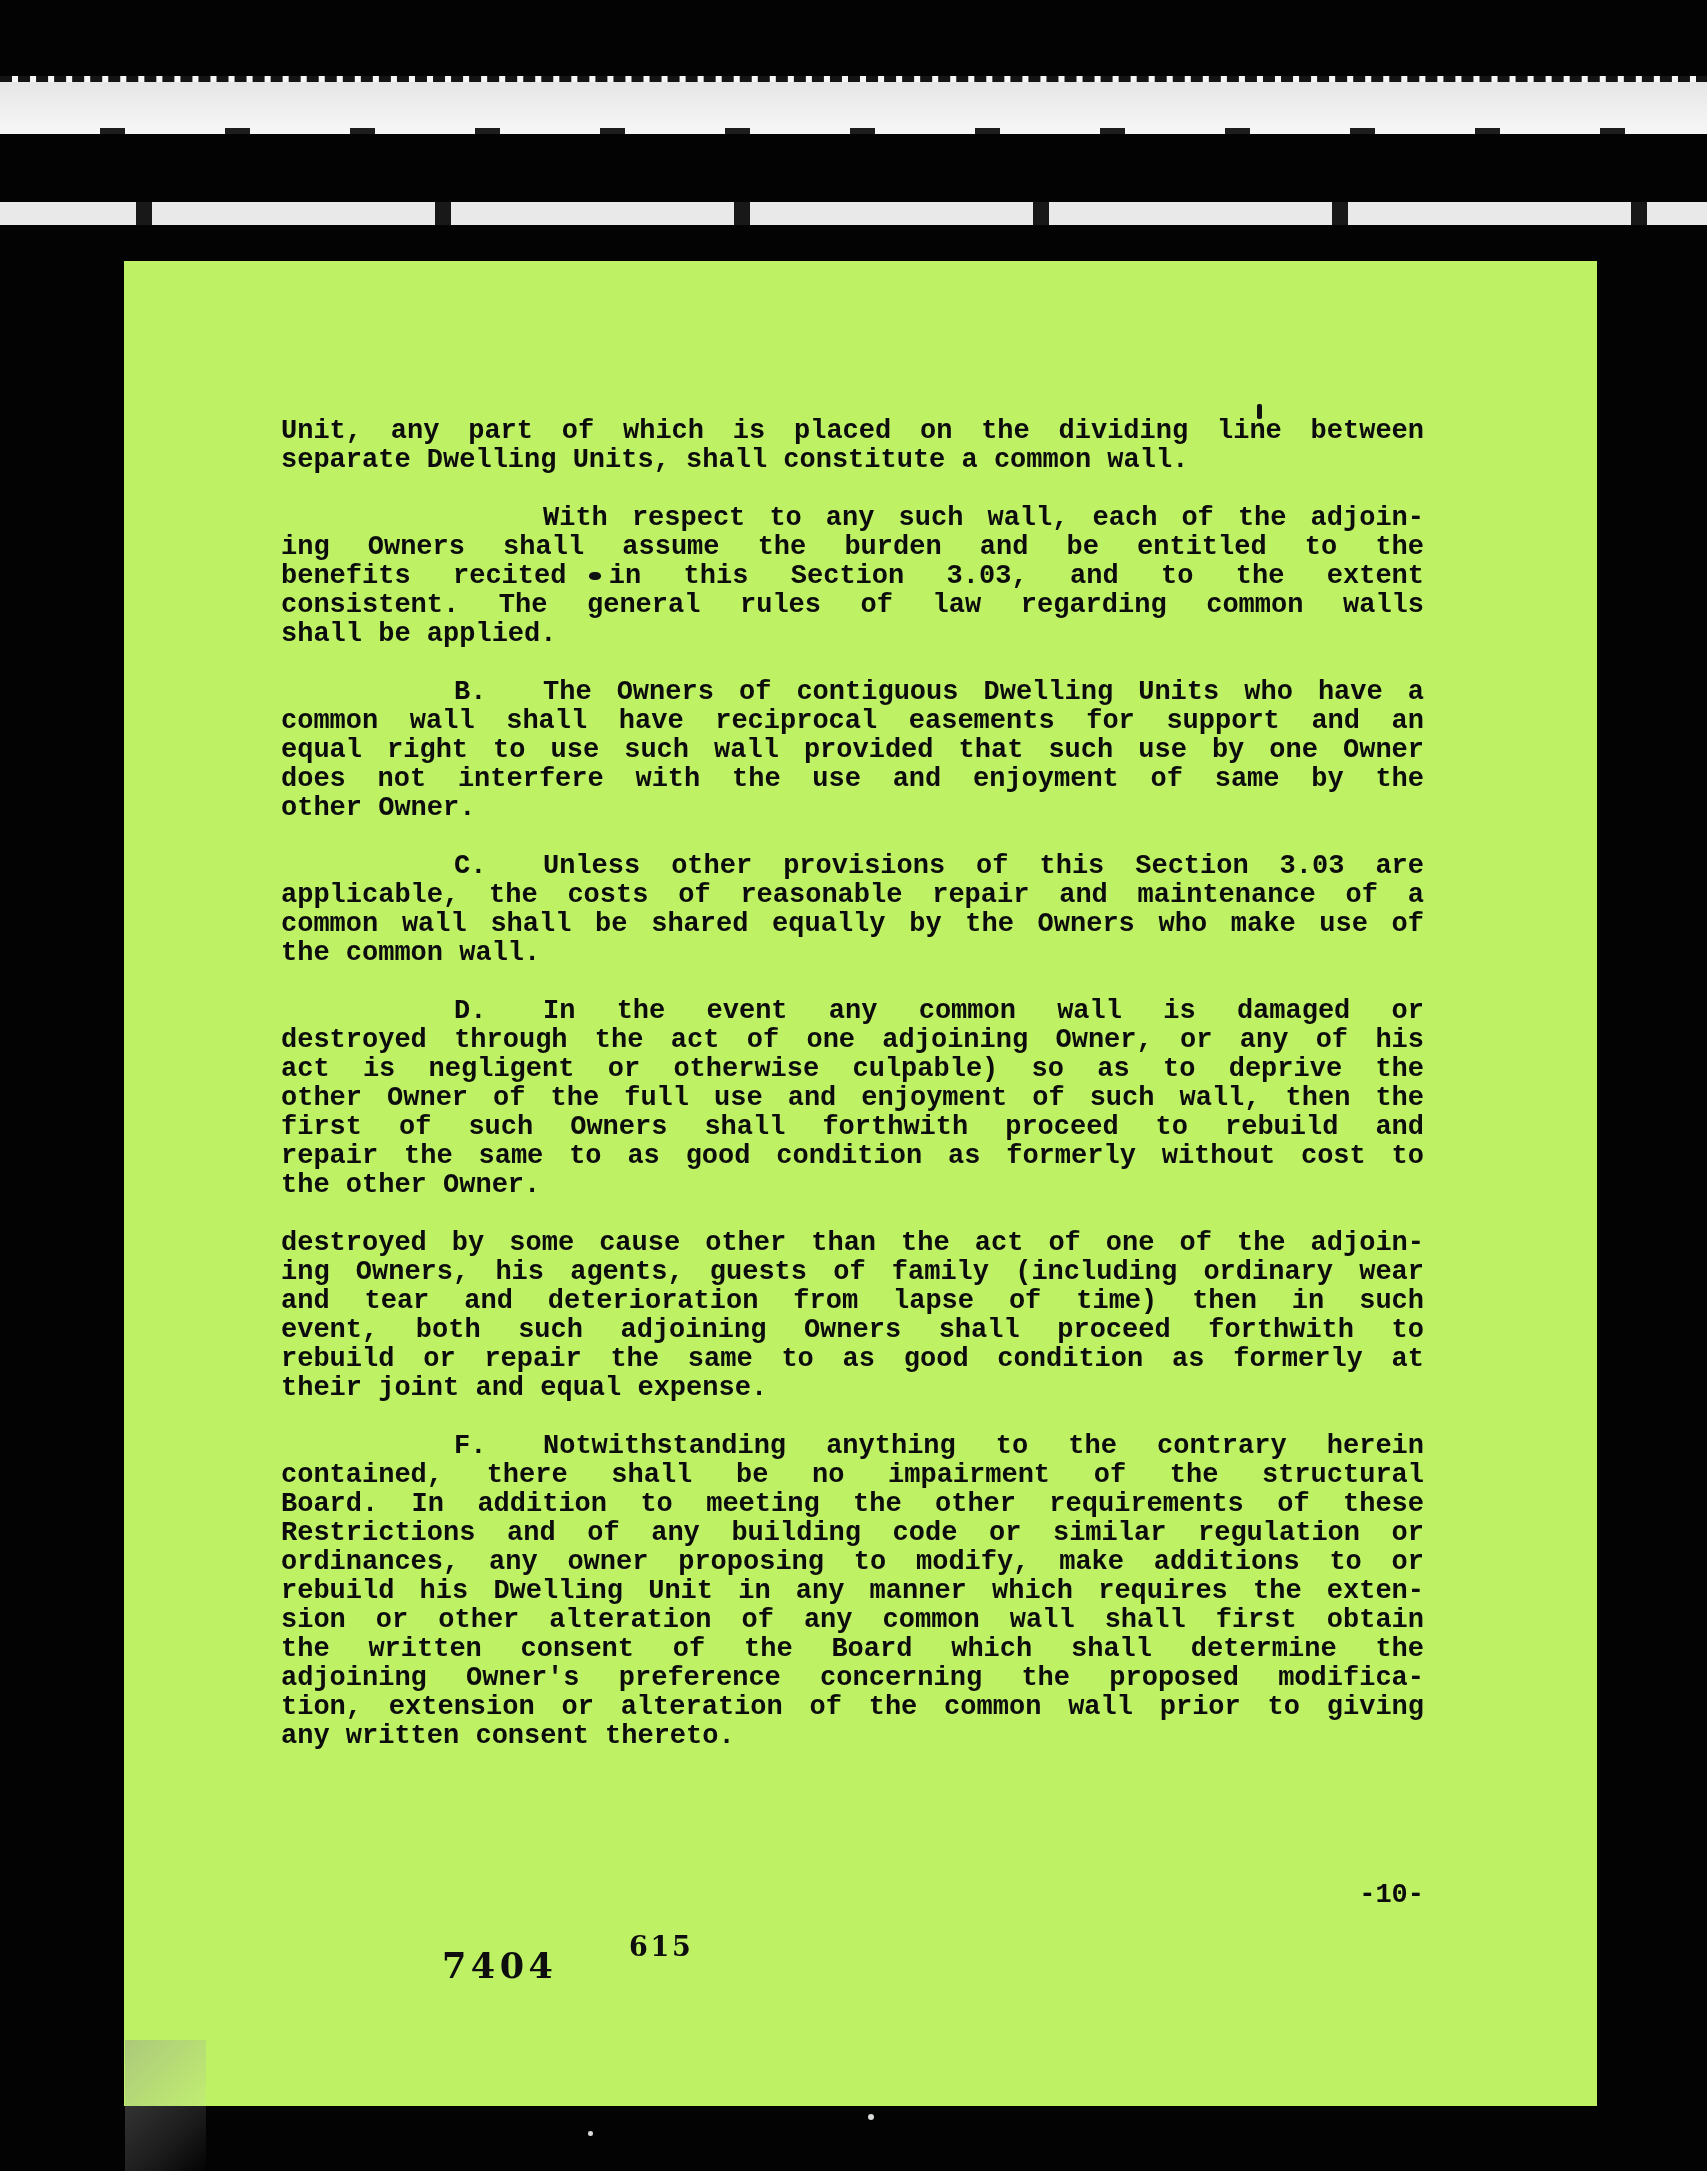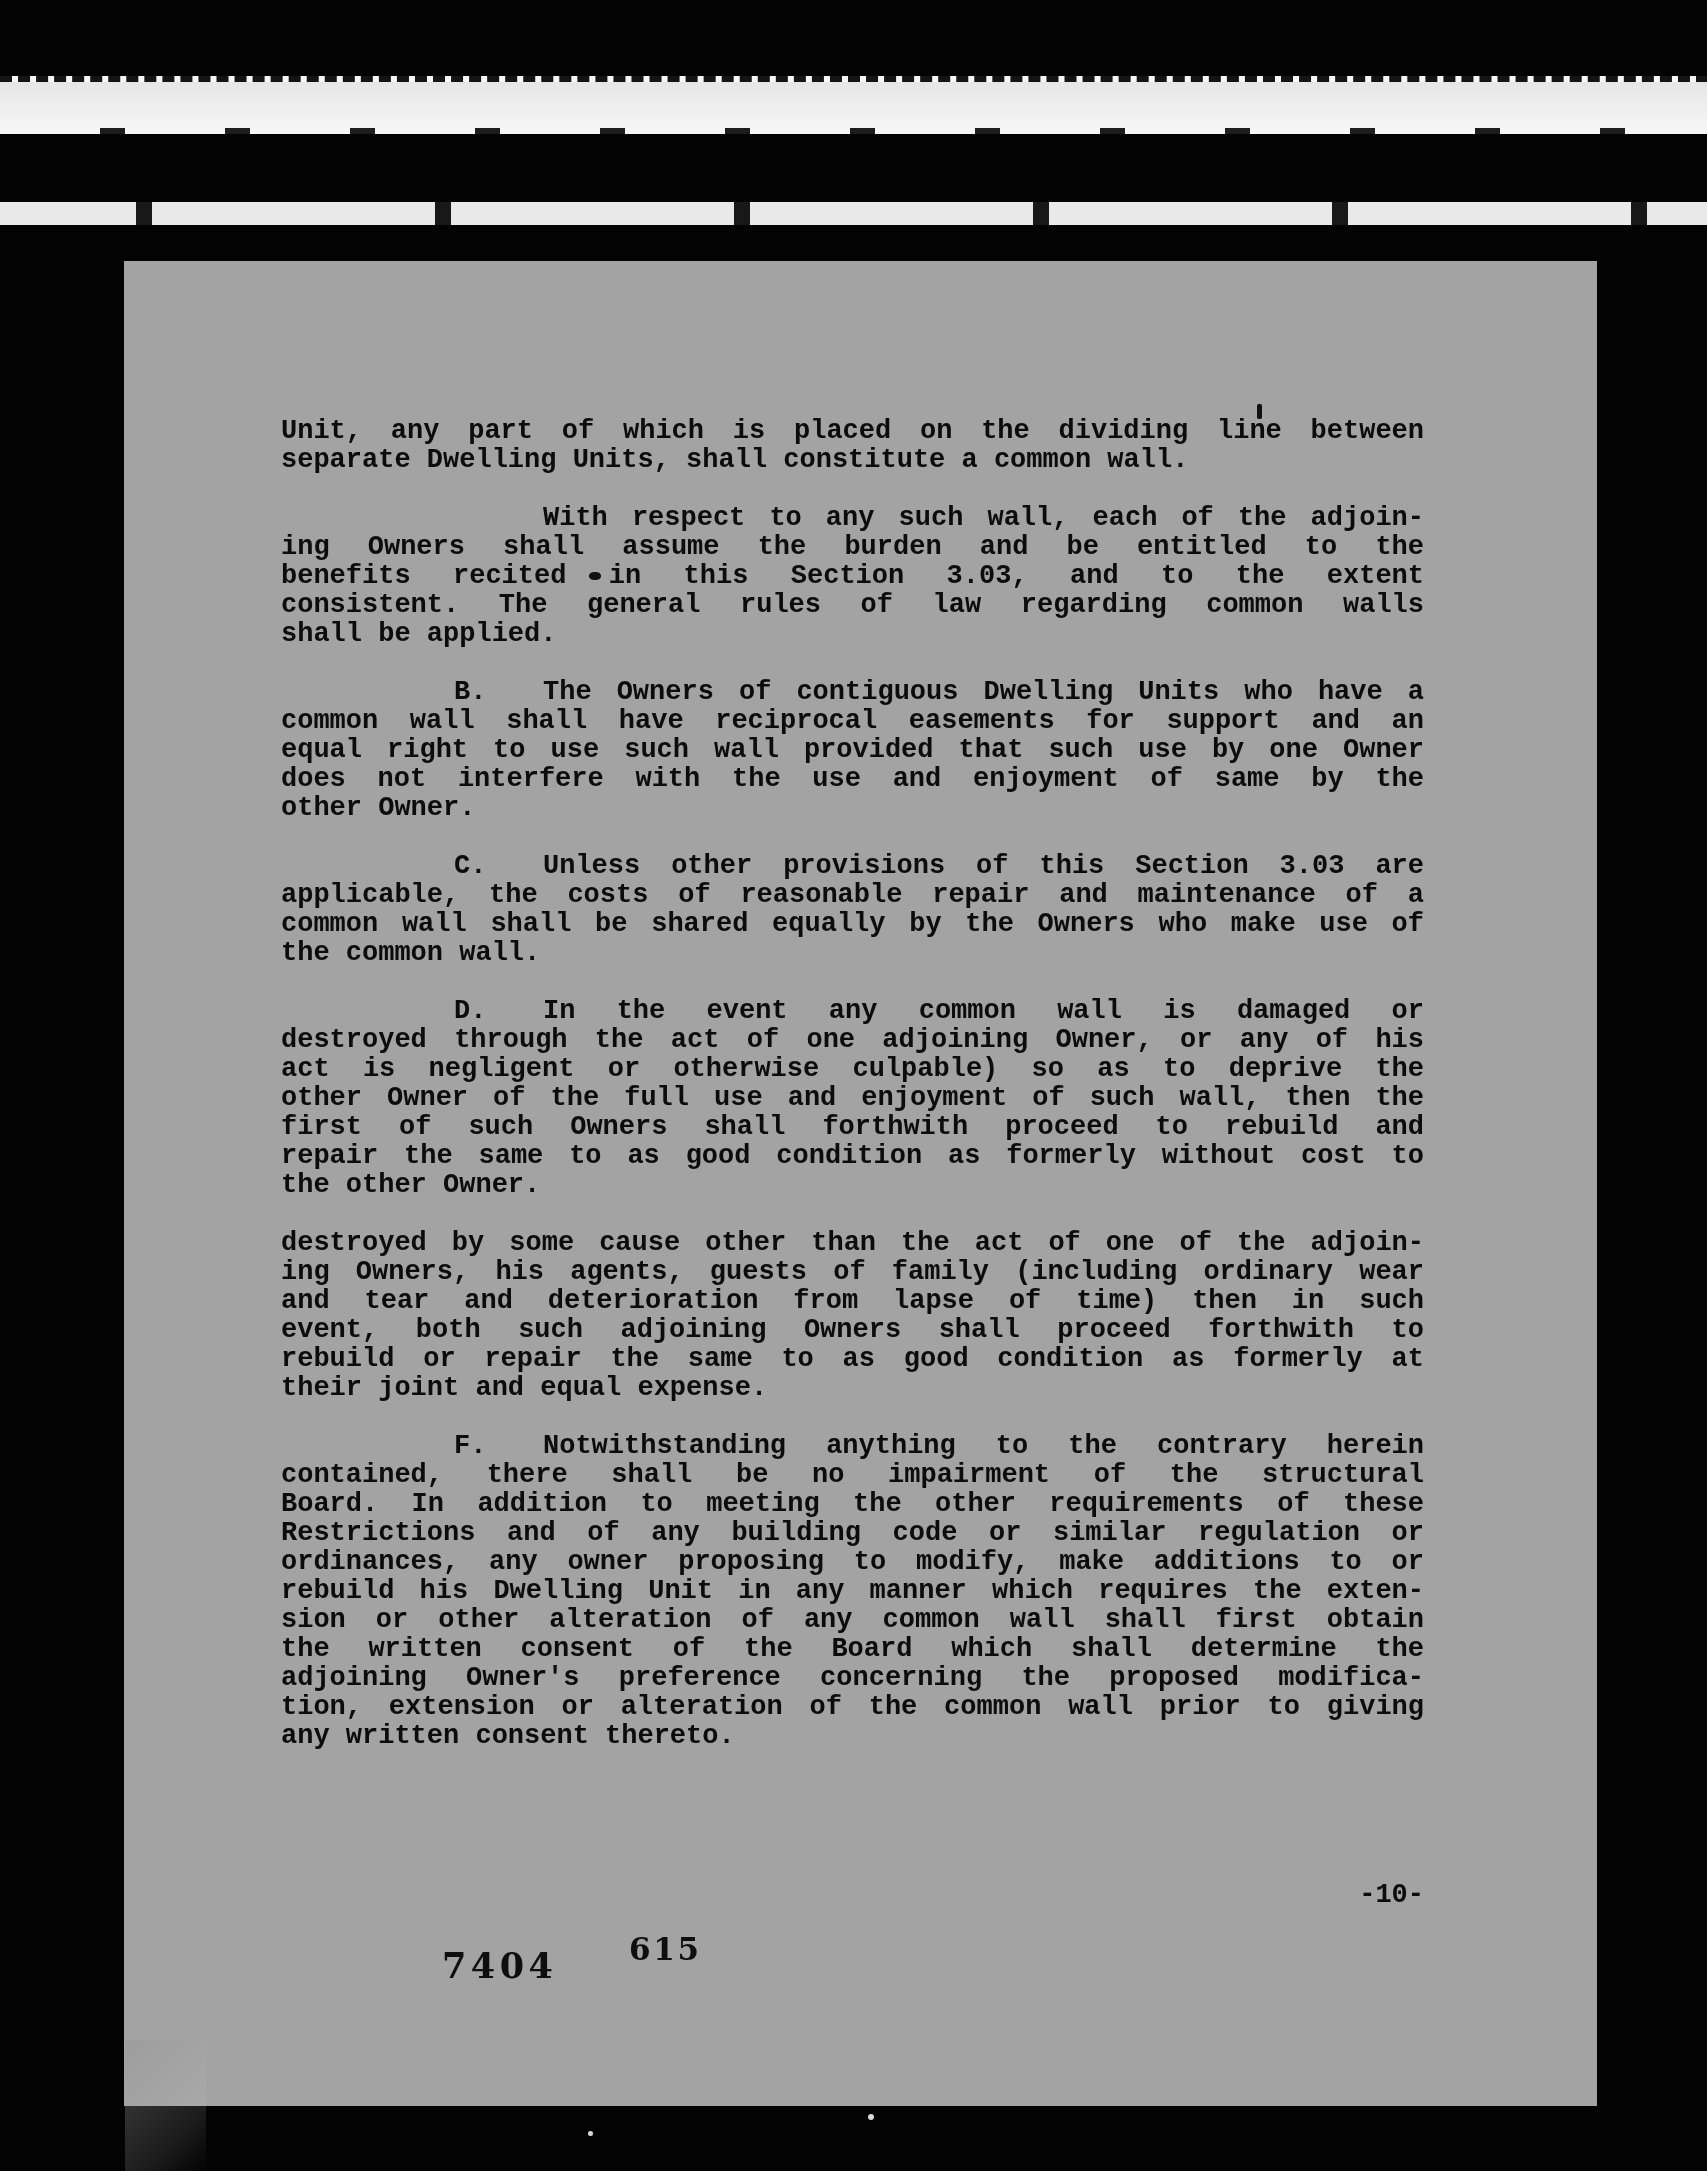--- a/index.html
+++ b/index.html
@@ -35,21 +35,21 @@
     position: absolute;
     left: 0; top: 202px;
     width: 1708px; height: 22.6px;
     background: repeating-linear-gradient(90deg, #e9e9e9 0 136px, #181818 136px 152px, #e9e9e9 152px 299px);
   }
   
   .page {
     position: absolute;
     left: 124px; top: 261px;
     width: 1473px; height: 1845px;
-    background: #a3a3a3;
+    background: #bef264;
   }
   .textblock {
     position: absolute;
     left: 157px; top: 156px;
     width: 1143px;
     font-size: 27px;
     font-weight: 700;
     color: #0c0c0c;
   }
   .para { margin: 0 0 29px 0; }
@@ -80,21 +80,21 @@
     font-weight: 700;
     color: #0c0c0c;
   }
   .stamp {
     position: absolute;
     font-family: "DejaVu Serif", serif;
     font-weight: 700;
     color: #0e0e0e;
   }
   .stamp-left  { left: 318px; top: 1684px; font-size: 35px; letter-spacing: 4.5px; }
-  .stamp-right { left: 505px; top: 1670px; font-size: 31px; letter-spacing: 2.7px; }
+  .stamp-right { left: 505px; top: 1670px; font-size: 27px; letter-spacing: 2.7px; }
   
   .speck {
     position: absolute;
     background: #111;
     border-radius: 45%;
   }
   .speck.apostrophe { left: 1133px; top: 143px; width: 4.5px; height: 15.4px; border-radius: 1.8px; }
   .speck.comma-mark { left: 465px; top: 311px; width: 11.8px; height: 8.1px; }
   .wspeck {
     position: absolute;

